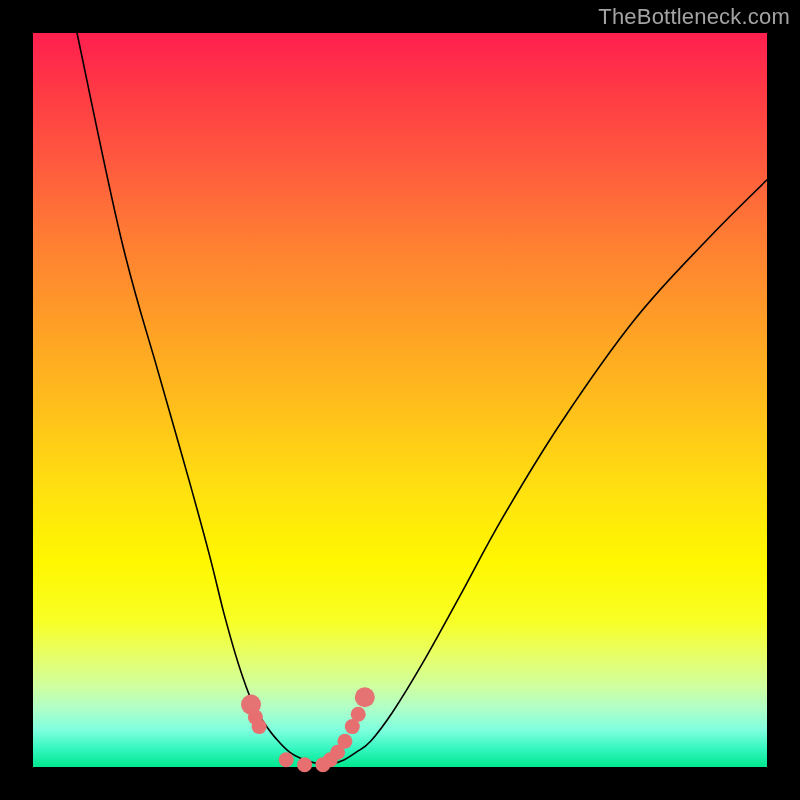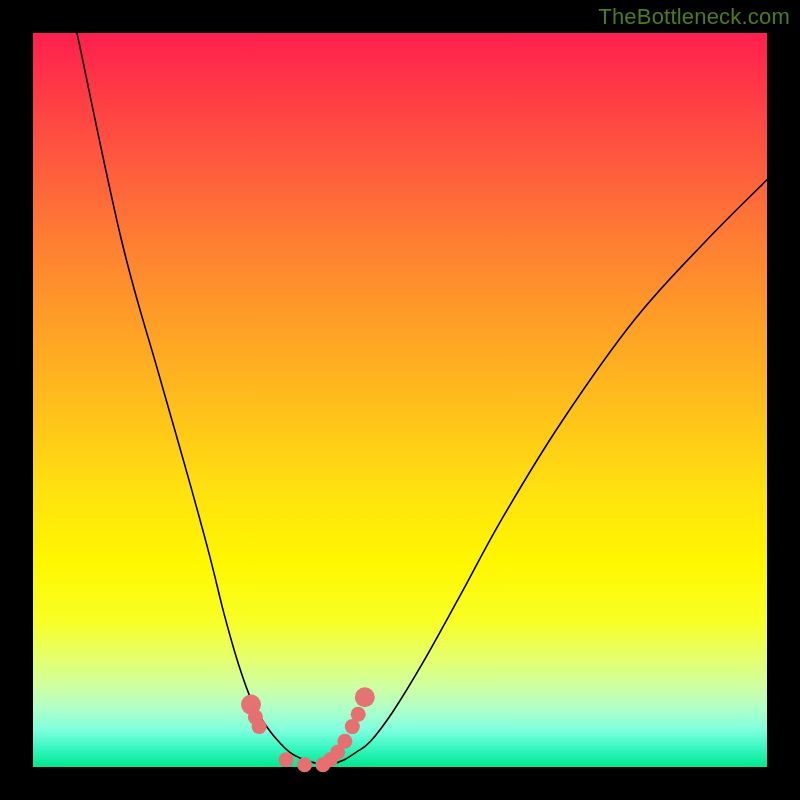--- a/index.html
+++ b/index.html
@@ -13,21 +13,21 @@
   .frame {
     position: relative;
     width: 800px;
     height: 800px;
     background: #000;
   }
   .watermark {
     position: absolute;
     top: 4px;
     right: 10px;
-    color: #4d7c0f;
+    color: #a3a3a3;
     font-size: 22px;
     font-weight: 500;
     z-index: 10;
     letter-spacing: 0.2px;
   }
   .plot {
     position: absolute;
     left: 33px;
     top: 33px;
     width: 734px;

